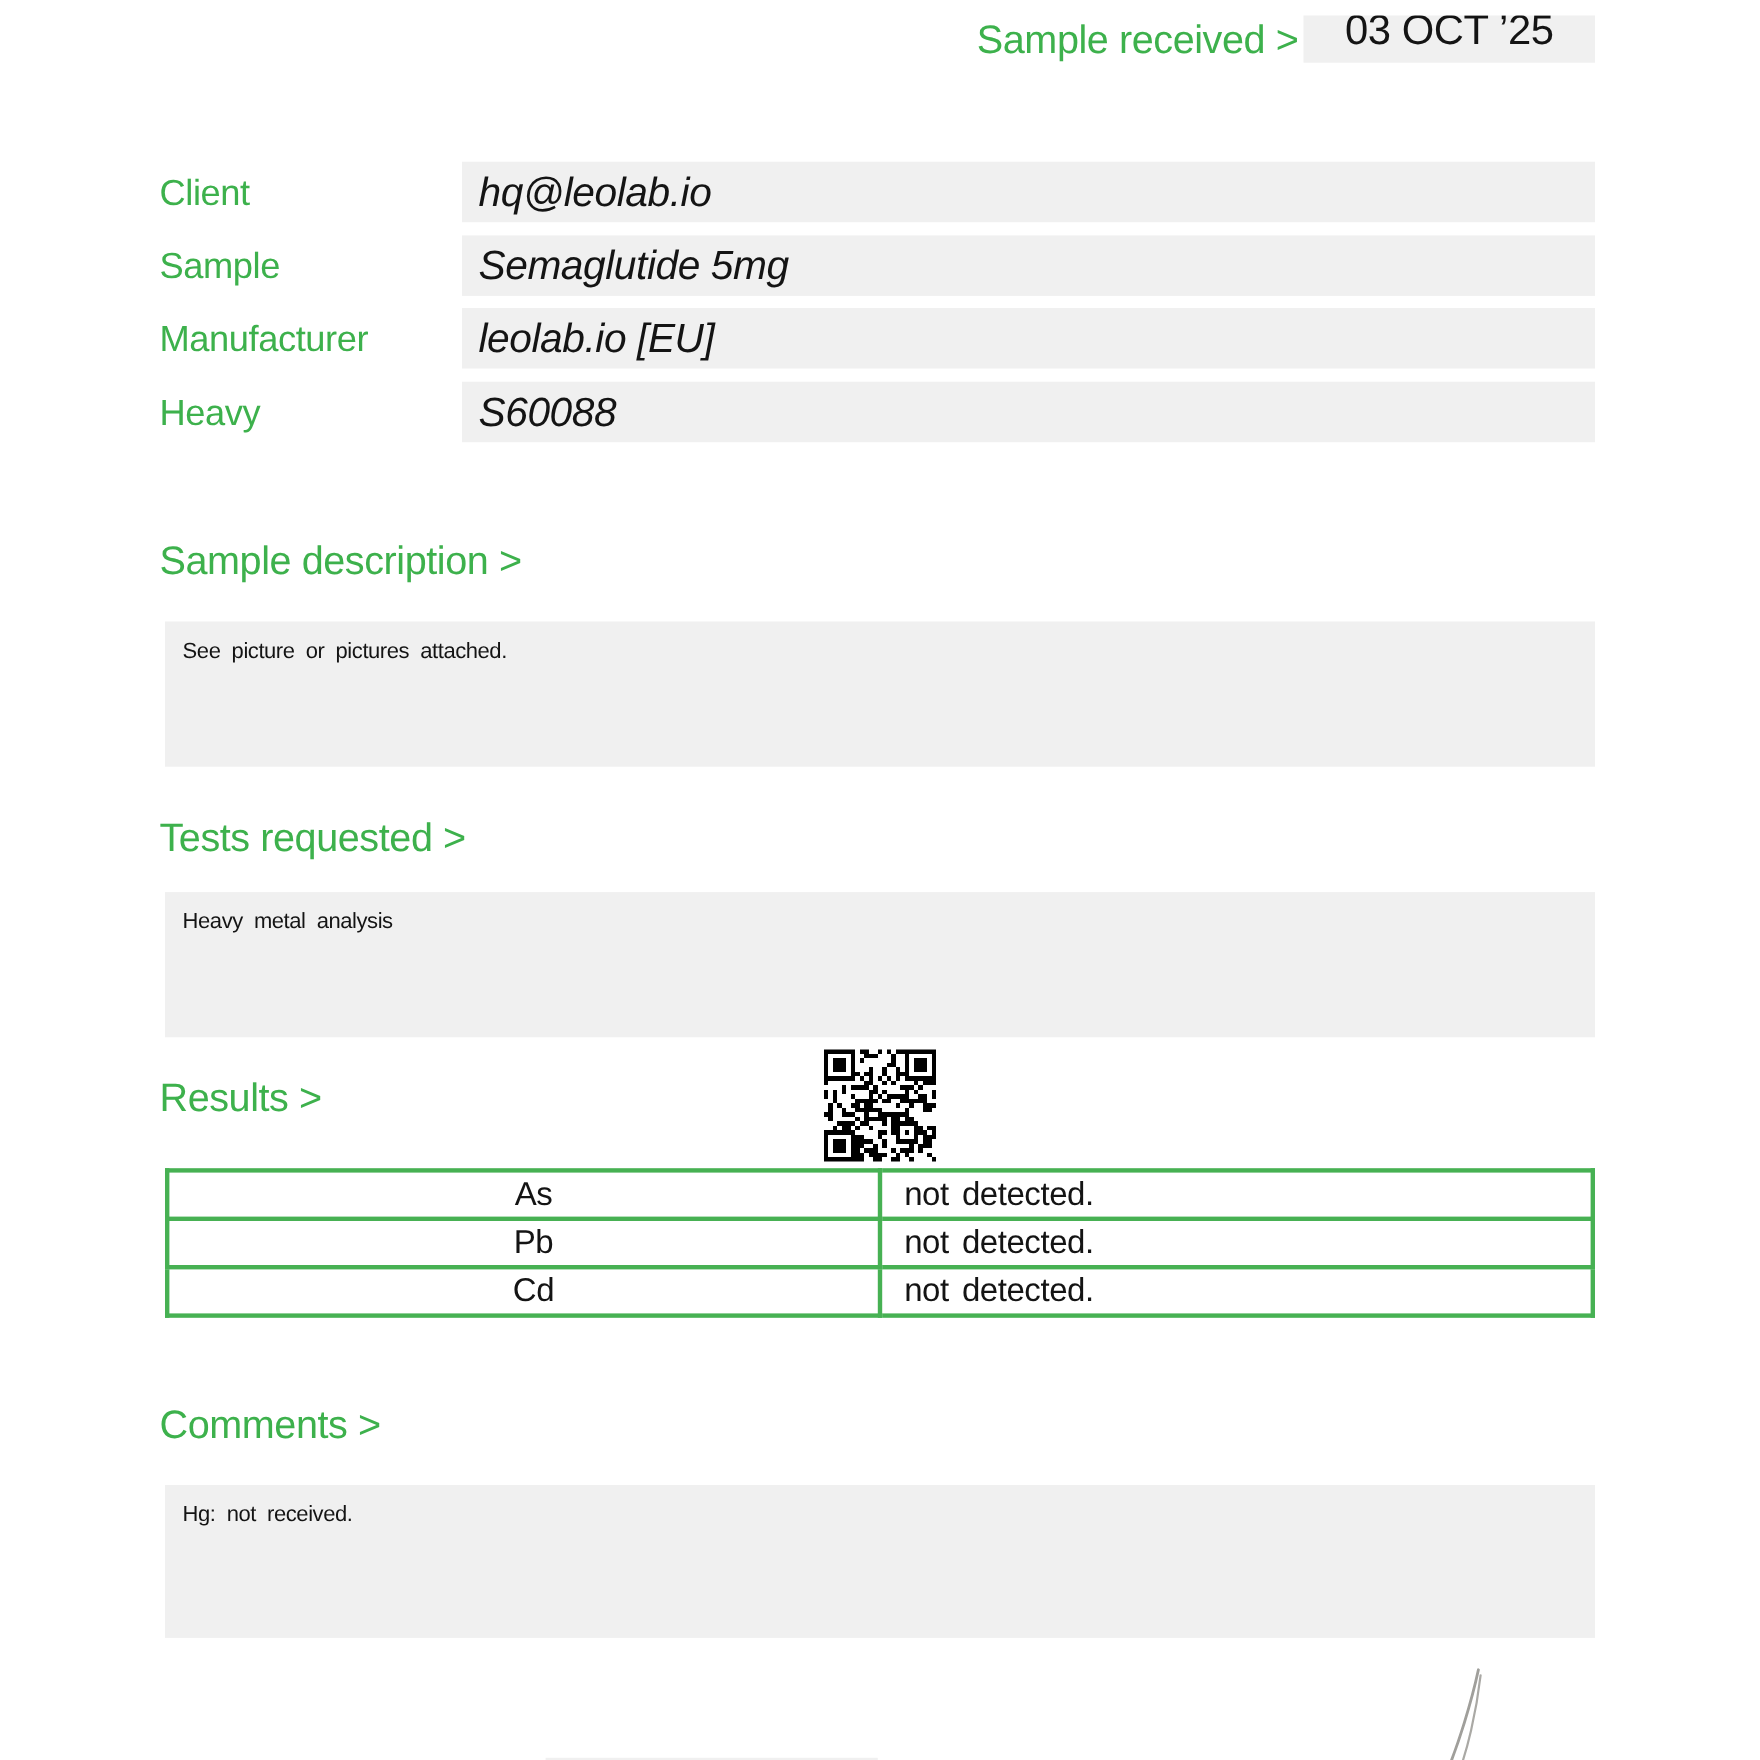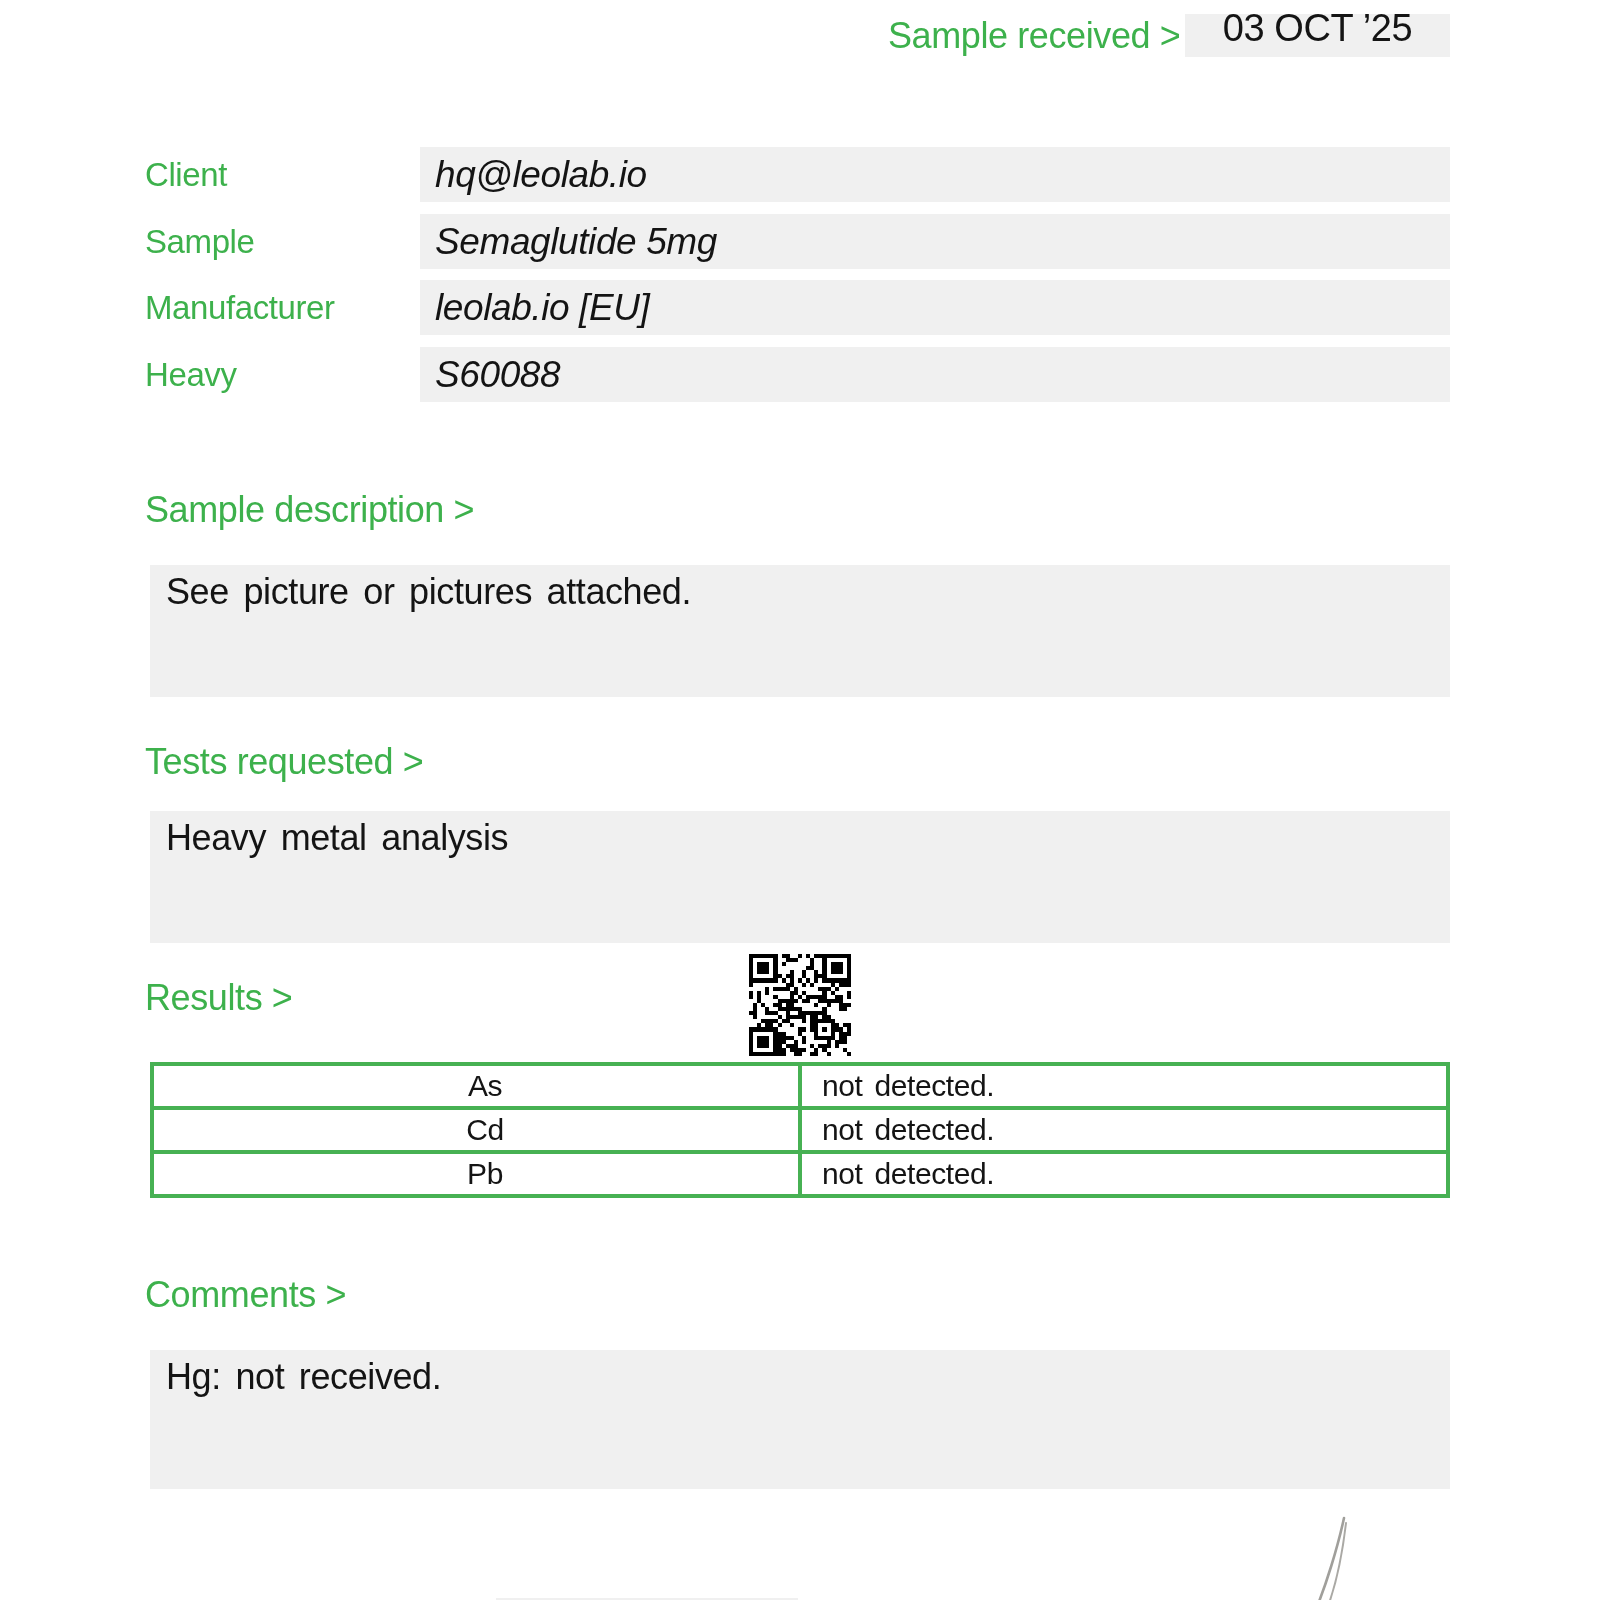--- a/index.html
+++ b/index.html
@@ -19,21 +19,21 @@
   .received-box{position:absolute;top:-14px;left:1185px;width:265px;height:57px;background:var(--box-gray);
     font-size:38px;line-height:57px;text-align:center;white-space:nowrap;}
 
   
   .field-label{position:absolute;left:145px;font-size:33px;line-height:55px;color:var(--green);white-space:nowrap;}
   .field-box{position:absolute;left:420px;width:1030px;height:55px;background:var(--box-gray);
     font-size:37px;line-height:55px;padding-left:15px;white-space:nowrap;font-style:italic;}
 
   
   .graybox{position:absolute;left:150px;width:1300px;background:var(--box-gray);
-    font-size:36px;line-height:34px;padding:10px 16px;word-spacing:5px;}
+    font-size:20px;line-height:34px;padding:10px 16px;word-spacing:5px;}
 
   
   .results-table{position:absolute;left:150px;top:1048px;width:1300px;border-collapse:collapse;}
   .results-table td{border:4px solid var(--border-green);height:44px;font-size:30px;vertical-align:middle;word-spacing:4px;}
   .results-table td.analyte{width:648px;padding-left:18px;text-align:center;}
   .results-table td.result{padding-left:20px;}
 
   
   .qr{position:absolute;left:749px;top:940px;width:102px;height:102px;}
 
@@ -391,25 +391,25 @@
     </svg>
 
   <div class="heading" style="top:962px;left:145px">Results &gt;</div>
   <table class="results-table">
     <tbody>
       <tr>
         <td class="analyte">As</td>
         <td class="result">not detected.</td>
       </tr>
       <tr>
-        <td class="analyte">Cd</td>
+        <td class="analyte">Pb</td>
         <td class="result">not detected.</td>
       </tr>
       <tr>
-        <td class="analyte">Pb</td>
+        <td class="analyte">Cd</td>
         <td class="result">not detected.</td>
       </tr>
     </tbody>
   </table>
 
   <div class="heading" style="top:1259px;left:145px">Comments &gt;</div>
   <div class="graybox" style="top:1336px;height:139px">Hg: not received.</div>
 
   <svg class="signature-svg" width="70" height="102" viewBox="0 0 70 102">
     <path d="M 48,6 C 42,34 30,74 18,102" fill="none" stroke="#a09f9b" stroke-width="2.6" stroke-linecap="round"></path>

